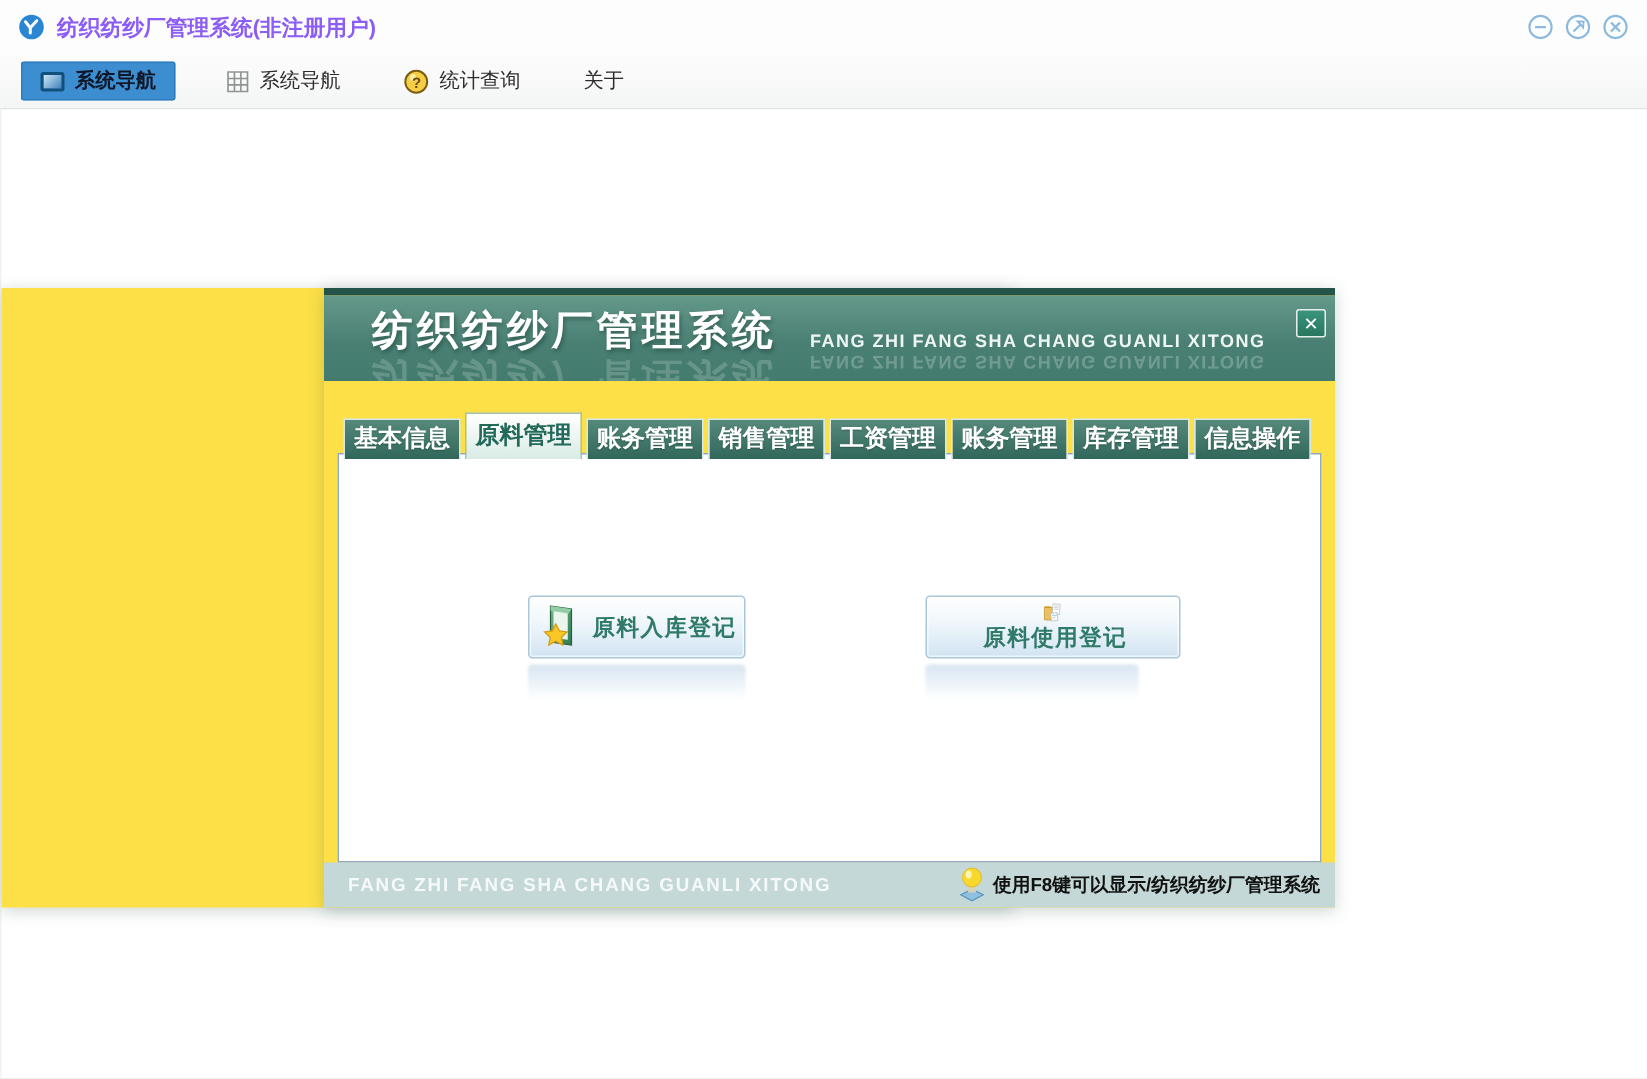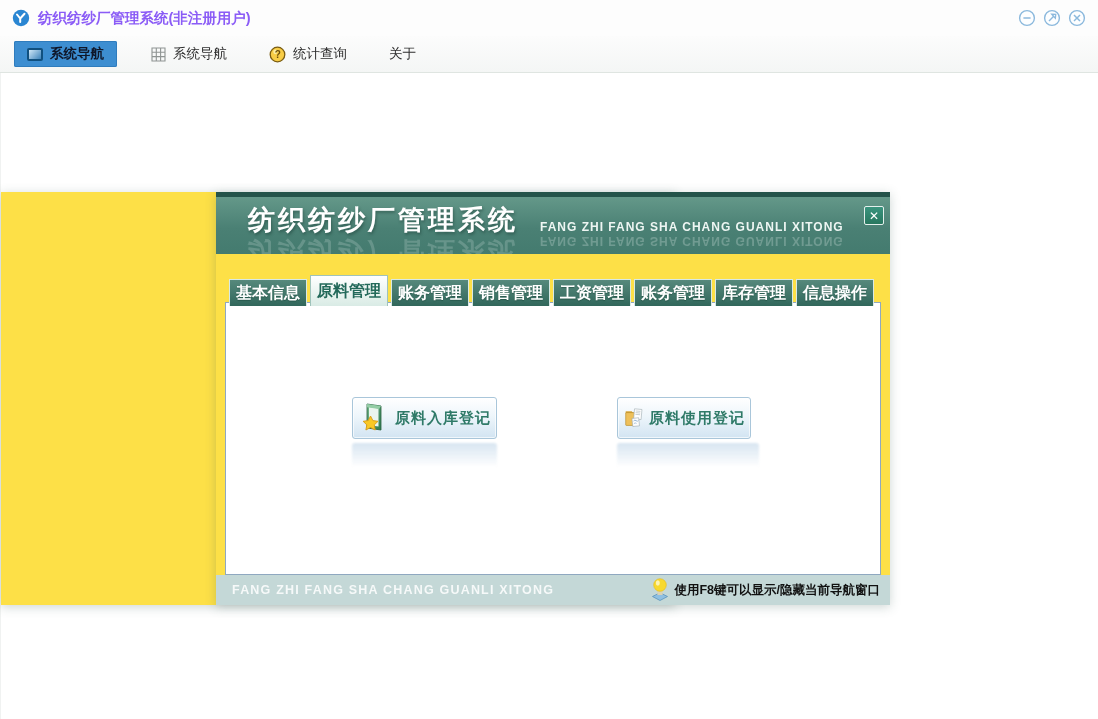--- a/index.html
+++ b/index.html
@@ -171,21 +171,21 @@
         </defs>
         <path d="M9 3 L23 5 L23 29 L9 27 Z" fill="url(#gf)" stroke="#275f3e" stroke-width="0.8"></path>
         <path d="M11 6 L20.5 7.5 L20.5 25.5 L11 24.2 Z" fill="#eaf5ee"></path>
         <path d="M9 3 L23 5 L21 8 L9 6.2 Z" fill="#93cda5"></path>
         <path d="M12.5 15 l2.4 4.6 5.1.7 -3.7 3.6 .9 5.1 -4.7-2.5 -4.6 2.5 .9-5.1 -3.7-3.6 5.1-.7 z" fill="#f9c825" stroke="#d79b15" stroke-width="0.9"></path>
       </svg>
       <span class="lbl">原料入库登记</span>
     </div>
     <div class="btn-reflection" style="left:136px; width:145px;"></div>
 
-    <div class="action-btn" style="left:401px; width:134px;">
+    <div class="action-btn" style="left:401px; width:170px;flex-direction:column;">
       <svg width="34" height="34" viewBox="0 0 34 34">
         <path d="M4 7 L13 7 L15 10 L4 10 Z" fill="#d9a93f"></path>
         <rect x="4" y="9" width="13" height="19" rx="1" fill="#eec05a" stroke="#b1841f" stroke-width="0.9"></rect>
         <g transform="rotate(5 23 16)">
           <rect x="16" y="4" width="11" height="15" fill="#ffffff" stroke="#98a5ab" stroke-width="0.8"></rect>
           <line x1="18" y1="7" x2="25" y2="7" stroke="#aab6ba" stroke-width="0.9"></line>
           <line x1="18" y1="9.5" x2="25" y2="9.5" stroke="#aab6ba" stroke-width="0.9"></line>
           <line x1="18" y1="12" x2="25" y2="12" stroke="#aab6ba" stroke-width="0.9"></line>
         </g>
         <g transform="rotate(-6 20 25)">
@@ -200,18 +200,18 @@
 
     <div class="dlg-footer">
       <span class="footer-latin">FANG ZHI FANG SHA CHANG GUANLI XITONG</span>
       <div class="footer-tip">
         <svg width="20" height="26" viewBox="0 0 20 26">
           <path d="M2.5 19.5 L10 15.8 L17.5 19.5 L10 23.5 Z" fill="#8fc0e2" stroke="#5b93bb" stroke-width="0.8"></path>
           <rect x="7.4" y="13" width="5.2" height="5" fill="#d8d2b8"></rect>
           <circle cx="10" cy="8" r="6.3" fill="#f7d92e" stroke="#e4b81a" stroke-width="0.6"></circle>
           <ellipse cx="7.8" cy="6" rx="2" ry="2.7" fill="#fdf3b3"></ellipse>
         </svg>
-        <span>使用F8键可以显示/隐藏当前导航窗口</span>
+        <span>使用F8键可以显示/纺织纺纱厂管理系统</span>
       </div>
     </div>
   </div>
 
 </div>
 
 </body></html>

